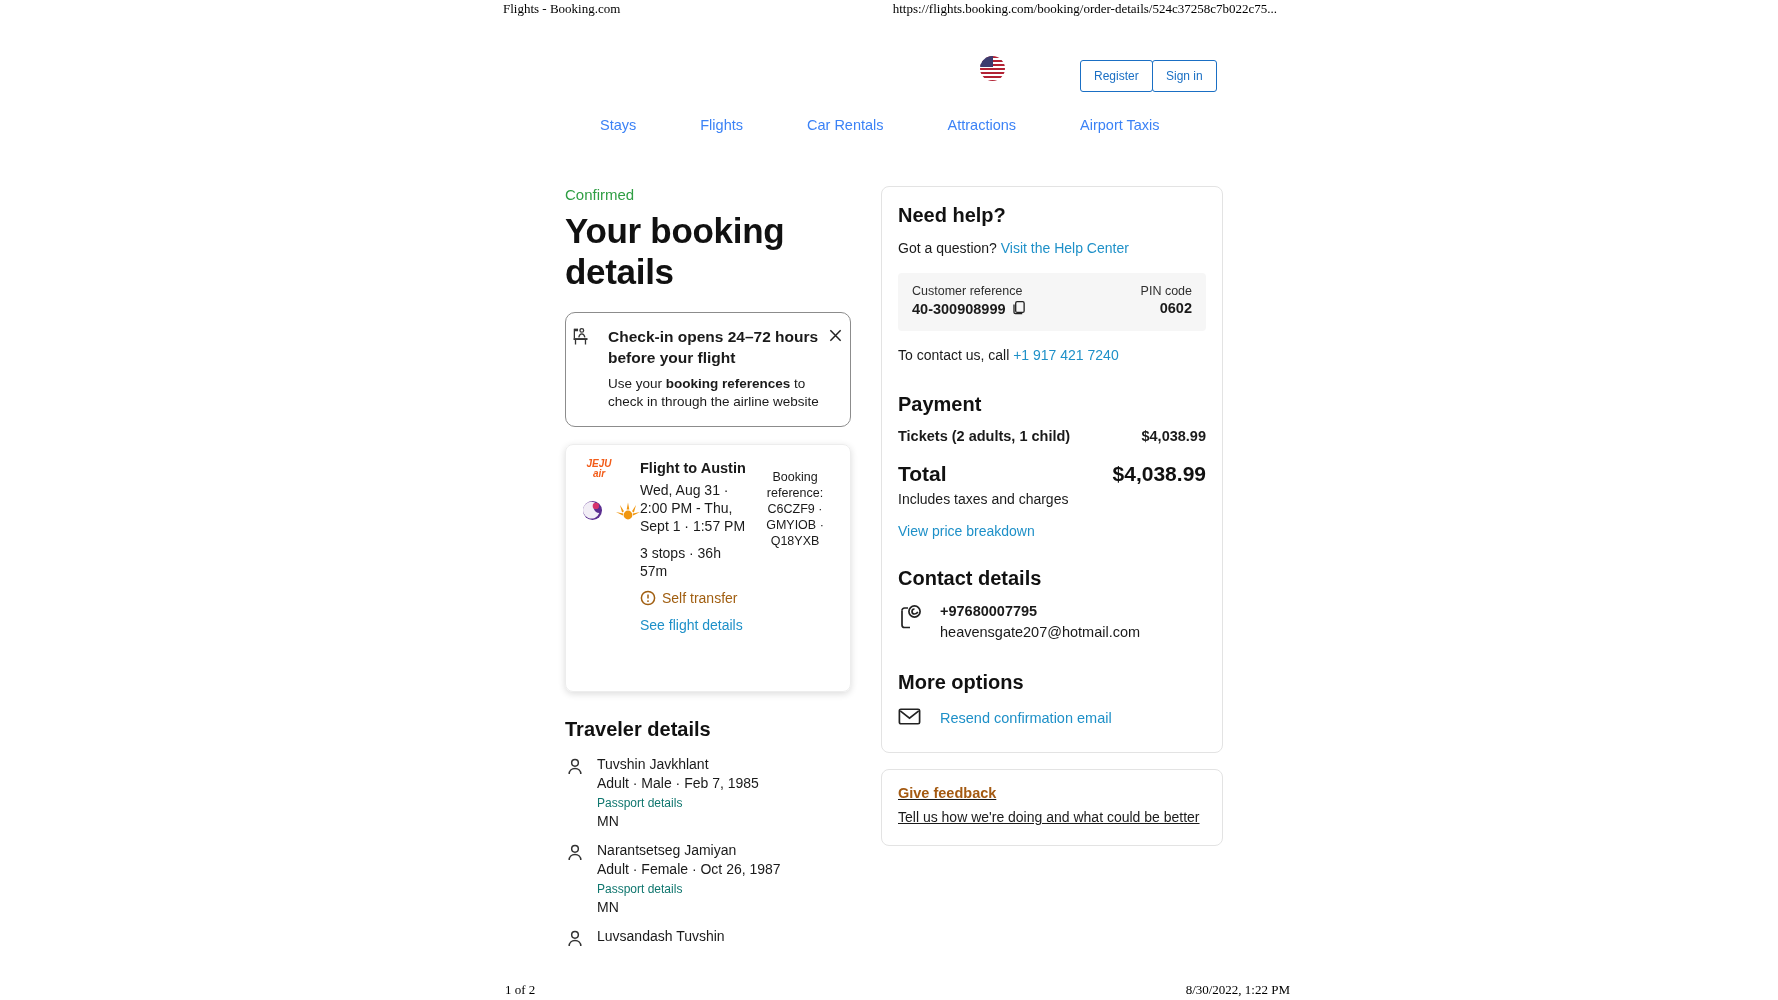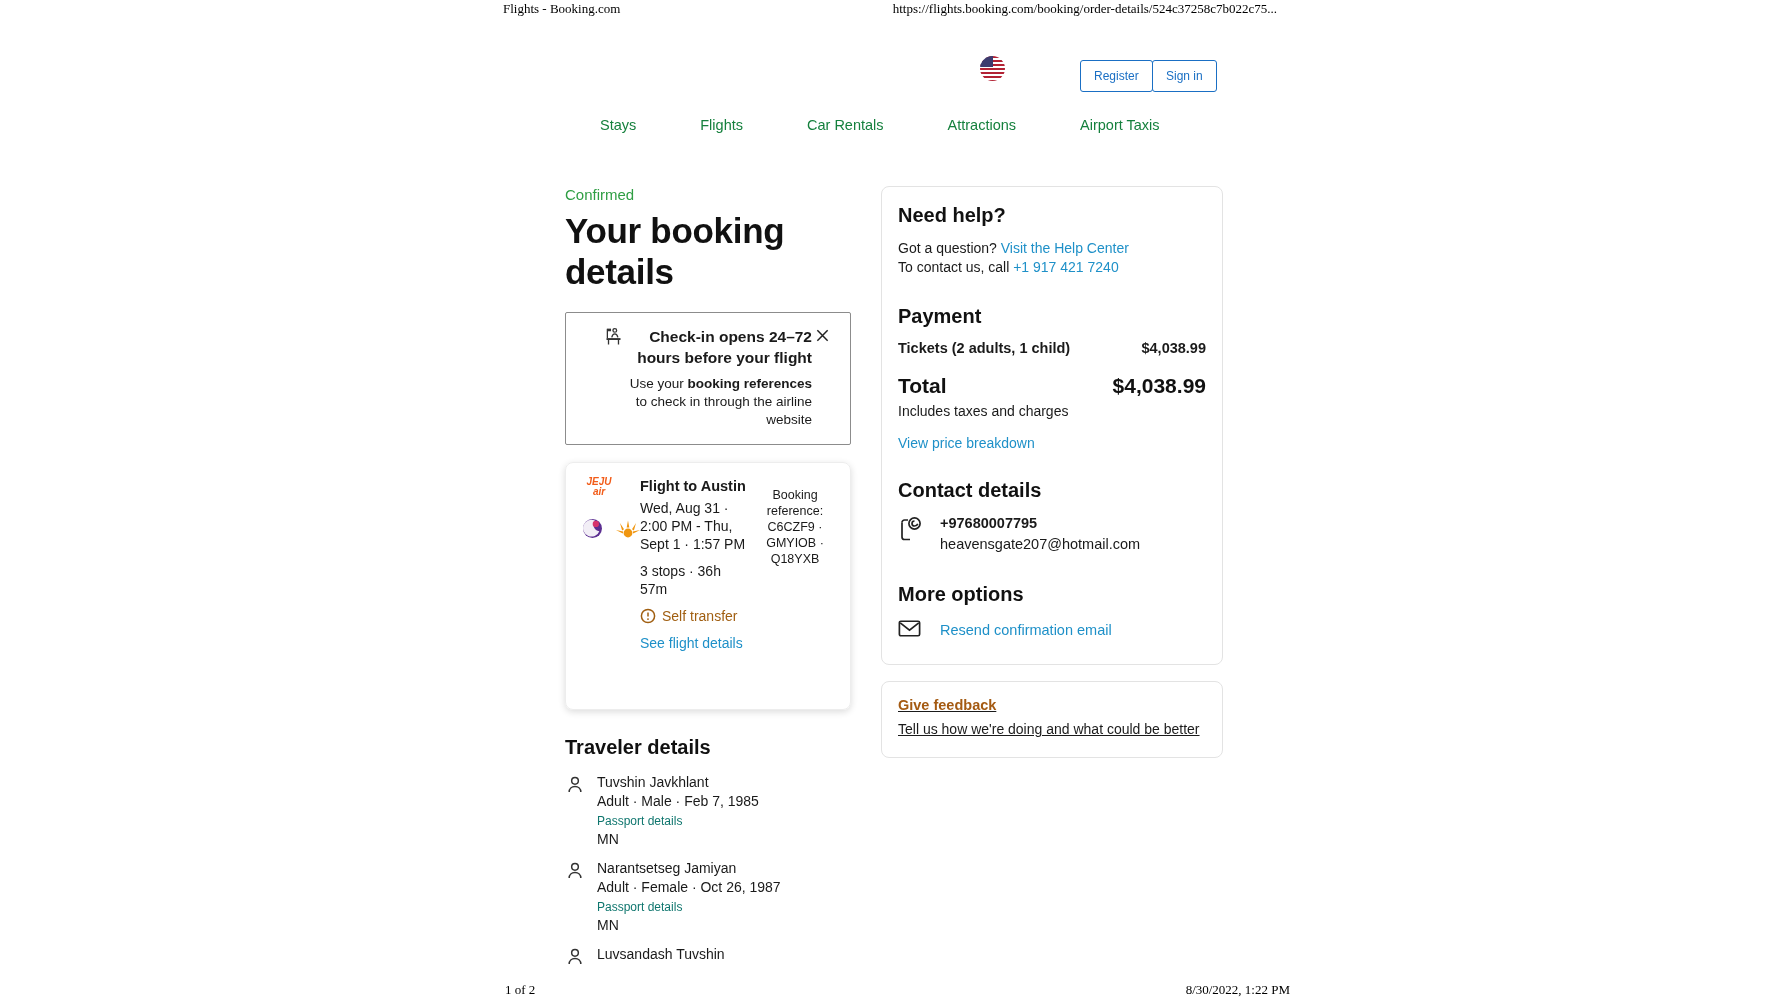--- a/index.html
+++ b/index.html
@@ -13,33 +13,33 @@
     font-family:"Liberation Serif", serif; font-size:13px; color:#000; }
 
   
   .flag { position:absolute; left:980px; top:56px; width:25px; height:25px; border-radius:50%;
     background:repeating-linear-gradient(#b22234 0 2px, #fff 2px 4px); overflow:hidden; cursor:pointer; }
   .flag::after { content:""; position:absolute; left:0; top:0; width:13px; height:11px; background:#3c3b6e; }
   .btn { position:absolute; top:60px; height:32px; padding:0 13px; background:#fff; border:1px solid #1a6fc4;
     border-radius:3px; color:#1a6fc4; font-size:12px; font-family:inherit; cursor:pointer; }
   .btn-register { left:1080px; }
   .btn-signin { left:1152px; }
-  .nav { position:absolute; left:600px; top:117px; display:flex; gap:64px; font-size:14.5px; color:#15803d; }
+  .nav { position:absolute; left:600px; top:117px; display:flex; gap:64px; font-size:14.5px; color:#3b82f6; }
   .nav span { cursor:pointer; }
 
   
   .content { position:absolute; left:565px; top:186px; display:flex; gap:30px; }
   .left-col { width:286px; }
   .right-col { width:342px; }
 
   .status { color:#2f9e44; font-size:15px; }
   h1 { font-size:35px; line-height:41px; margin:7px 0 20px; font-weight:700; letter-spacing:-.3px; color:#111; }
 
-  .checkin-box { border:1px solid #8c8c8c; border-radius:2px; padding:13px 20px 15px; display:grid;
-    grid-template-columns:38px 1fr 18px; margin-bottom:17px;text-align:right; }
+  .checkin-box { border:1px solid #8c8c8c; border-radius:10px; padding:13px 4px 15px; display:grid;
+    grid-template-columns:38px 1fr 18px; margin-bottom:17px; }
   .checkin-title { font-weight:700; font-size:15.5px; line-height:21px; }
   .close-x { cursor:pointer; margin-top:2px; }
   .checkin-body { grid-column:2; font-size:13.5px; line-height:18px; margin-top:7px; }
 
   .flight-card { border:1px solid #ededed; border-radius:8px; box-shadow:0 2px 7px rgba(0,0,0,.14);
     padding:14px 12px; display:flex; margin-bottom:26px; min-height:248px; }
   .logos { width:62px; padding-left:4px; }
   .jeju { color:#f25c19; font-weight:700; font-style:italic; font-size:10px; line-height:10px; width:34px; text-align:center; }
   .logo-row { display:flex; gap:12px; margin-top:21px; align-items:center; }
   .flight-info { width:106px; font-size:14px; }
@@ -213,20 +213,38 @@
       </div>
     </div>
 
     <div class="right-col">
       <div class="help-card">
         <div class="card-h">Need help?</div>
         <div class="q-line">
           <span>Got a question? </span><span class="link">Visit the Help Center</span>
         </div>
 
+        <div class="ref-block">
+          <div>
+            <div class="ref-label">Customer reference</div>
+            <div class="ref-value">
+              <span>40-300908999</span>
+              <span class="copy-ic">
+                <svg width="15" height="15" viewBox="0 0 16 16">
+                    <rect x="5" y="1.8" width="9" height="11.4" rx="1.6" fill="none" stroke="#222" stroke-width="1.4"></rect>
+                    <path d="M3.2 4.8v8.2a1.6 1.6 0 0 0 1.6 1.6h7.2" fill="none" stroke="#222" stroke-width="1.4"></path>
+                  </svg>
+              </span>
+            </div>
+          </div>
+          <div class="pin">
+            <div class="ref-label">PIN code</div>
+            <div class="ref-value" style="justify-content:flex-end">0602</div>
+          </div>
+        </div>
 
         <div class="contact-line">
           <span>To contact us, call </span><span class="link">+1 917 421 7240</span>
         </div>
 
         <div class="card-h mt-lg">Payment</div>
         <div class="pay-row">
           <span>Tickets (2 adults, 1 child)</span>
           <span>$4,038.99</span>
         </div>

